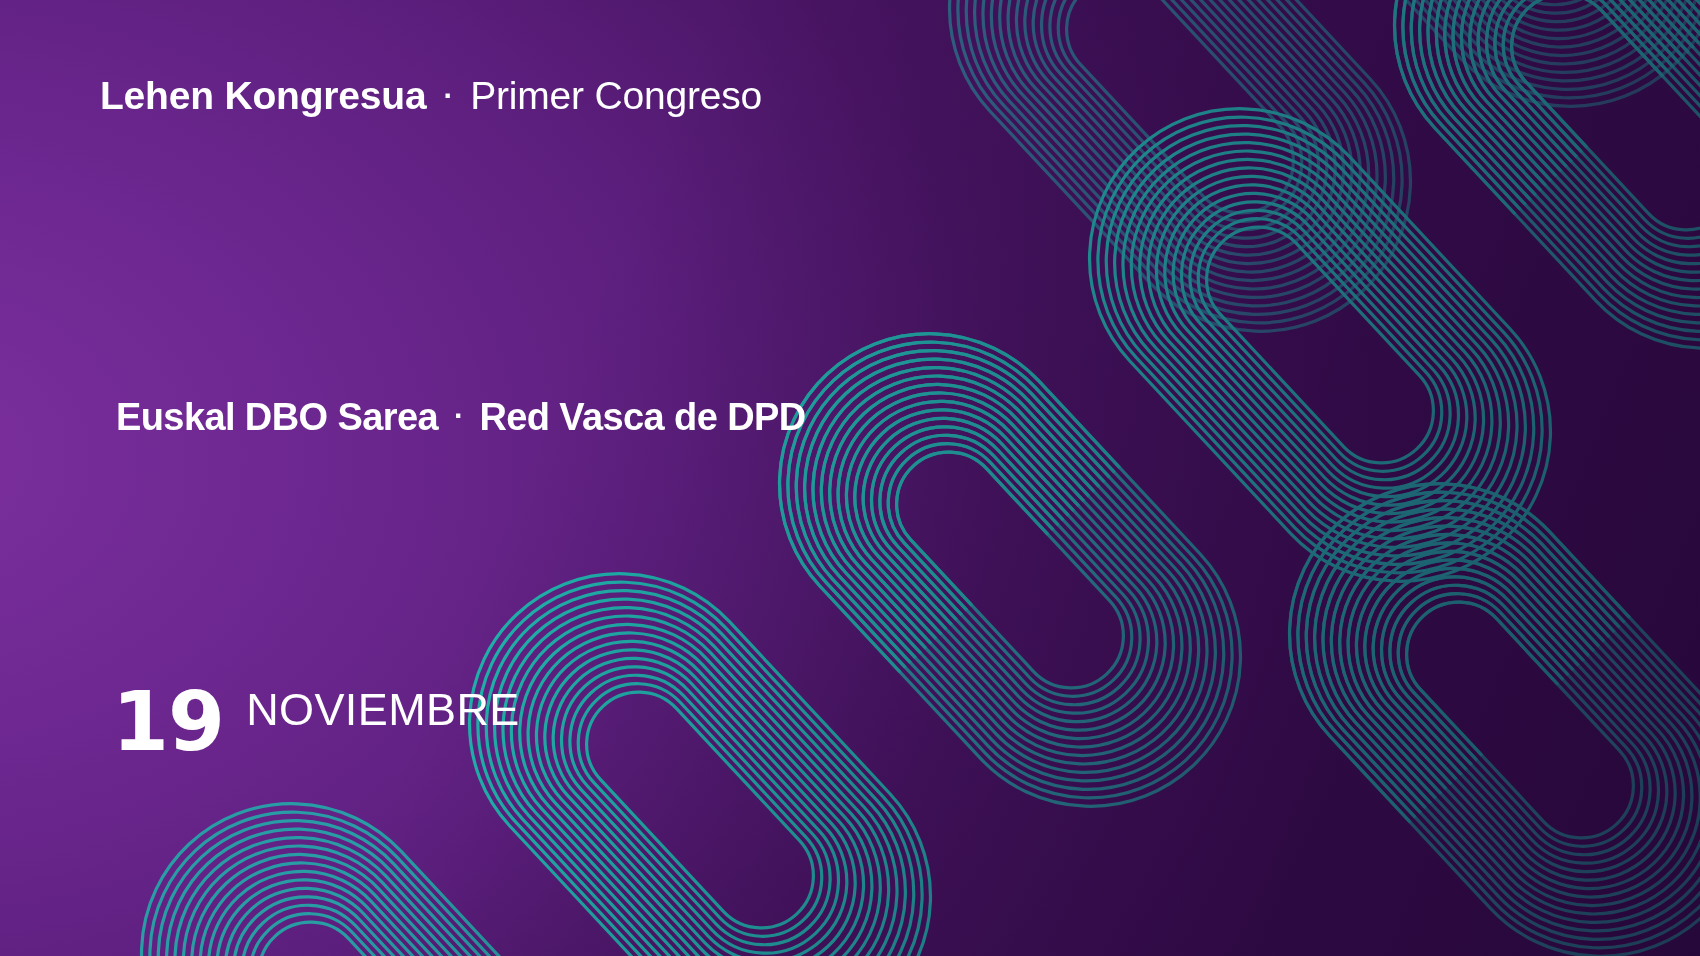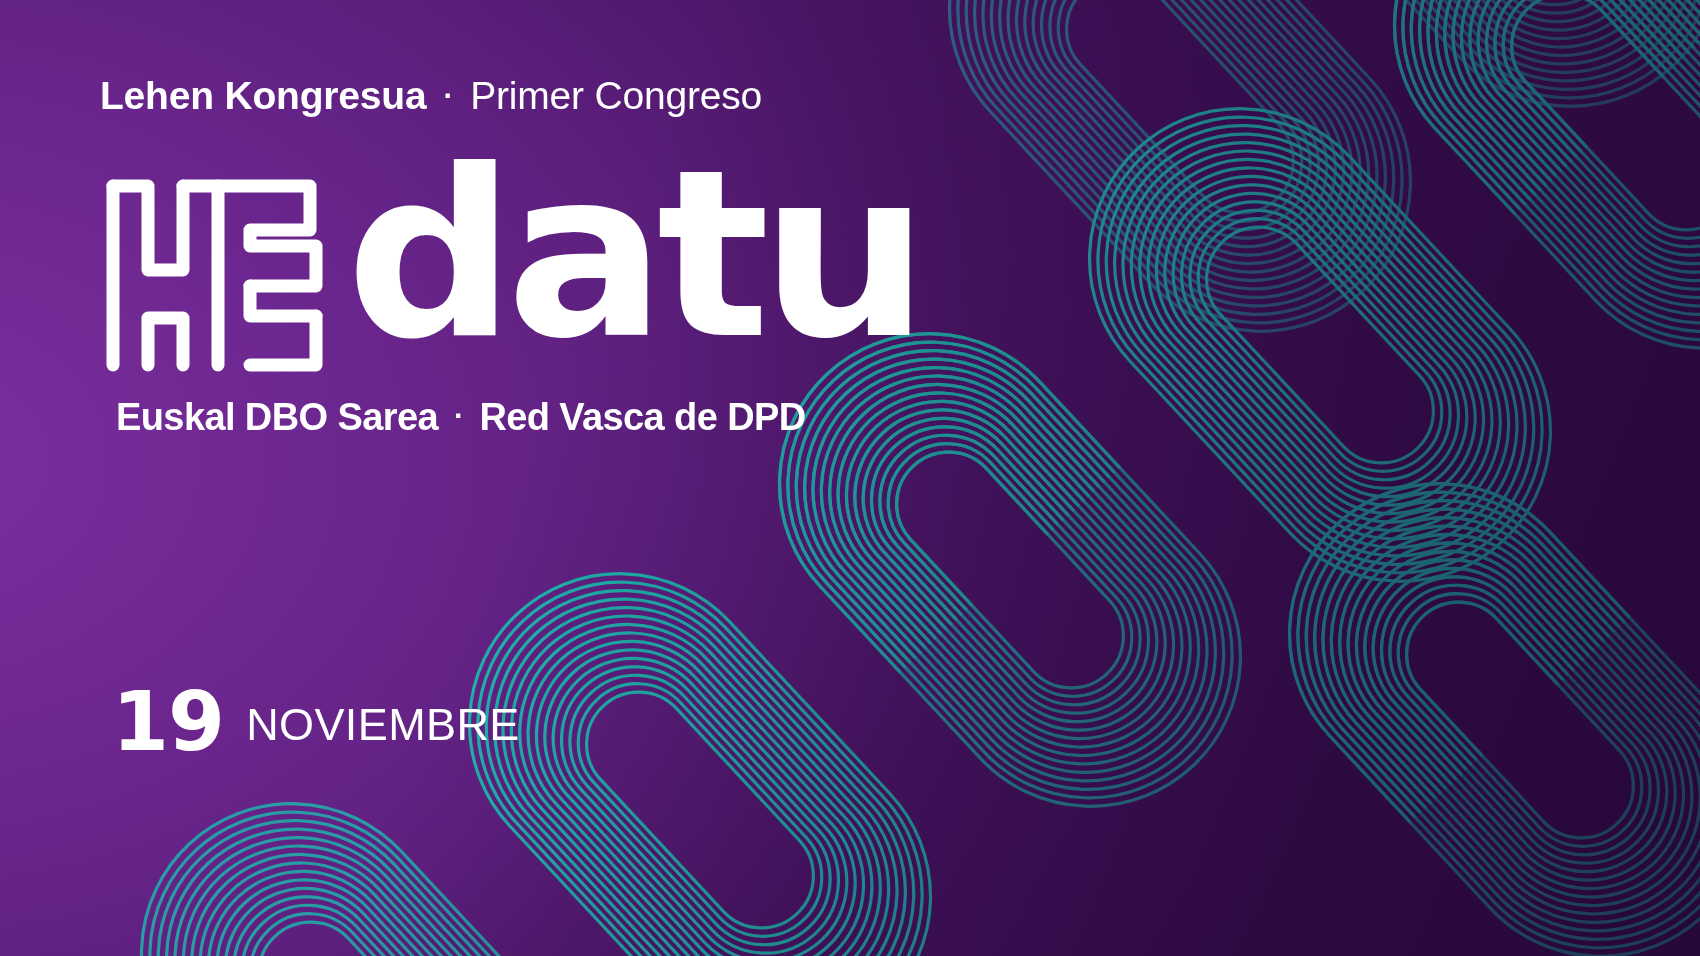--- a/index.html
+++ b/index.html
@@ -91,21 +91,21 @@
     letter-spacing:-0.6px;
   }
   .tagline .dot{ padding:0 16px; position:relative; top:-4px; font-size:30px;}
 
   
   .date-block{
     position:absolute;
     left:112px;
     top:682px;
     display:flex;
-    align-items:center;
+    align-items:flex-start;
   }
   .day{
     color:#ffffff;
     font-size:82px;
     font-weight:800;
     line-height:0.98;
     letter-spacing:-1px;
     font-family:"DejaVu Sans", sans-serif;
   }
   .months{
@@ -209,41 +209,20 @@
       </g>
     </svg>
   </div>
 
   <div class="content">
 
     <div class="kicker">
       <span class="eu">Lehen Kongresua</span><span class="dot">·</span><span class="es">Primer Congreso</span>
     </div>
 
-    <div class="logo-row">
-
-      <svg class="he-mark" width="248" height="210" viewBox="0 0 248 210" xmlns="http://www.w3.org/2000/svg" aria-label="HE">
-        <g fill="none" stroke="#ffffff" stroke-width="13" stroke-linecap="round" stroke-linejoin="round">
-
-          <path d="M 13 18 L 13 197"></path>
-
-          <path d="M 13 18 L 48 18 L 48 102 L 83 102 L 83 18"></path>
-
-          <path d="M 83 18 L 118 18 L 118 197"></path>
-          <path d="M 48 197 L 48 150 L 83 150 L 83 197"></path>
-
-          <path d="M 118 18 L 210 18 L 210 62 L 150 62 L 150 78 L 216 78 L 216 118 L 150 118"></path>
-
-          <path d="M 150 118 L 150 148 L 216 148"></path>
-          <path d="M 216 148 L 216 197 L 150 197"></path>
-        </g>
-      </svg>
-
-      <span class="wordmark">datu</span>
-    </div>
 
     <div class="tagline">
       <span>Euskal DBO Sarea</span><span class="dot">·</span><span>Red Vasca de DPD</span>
     </div>
 
     <div class="date-block">
       <span class="day">19</span>
       <span class="months">
         <span class="month-es">NOVIEMBRE</span>
       </span>

